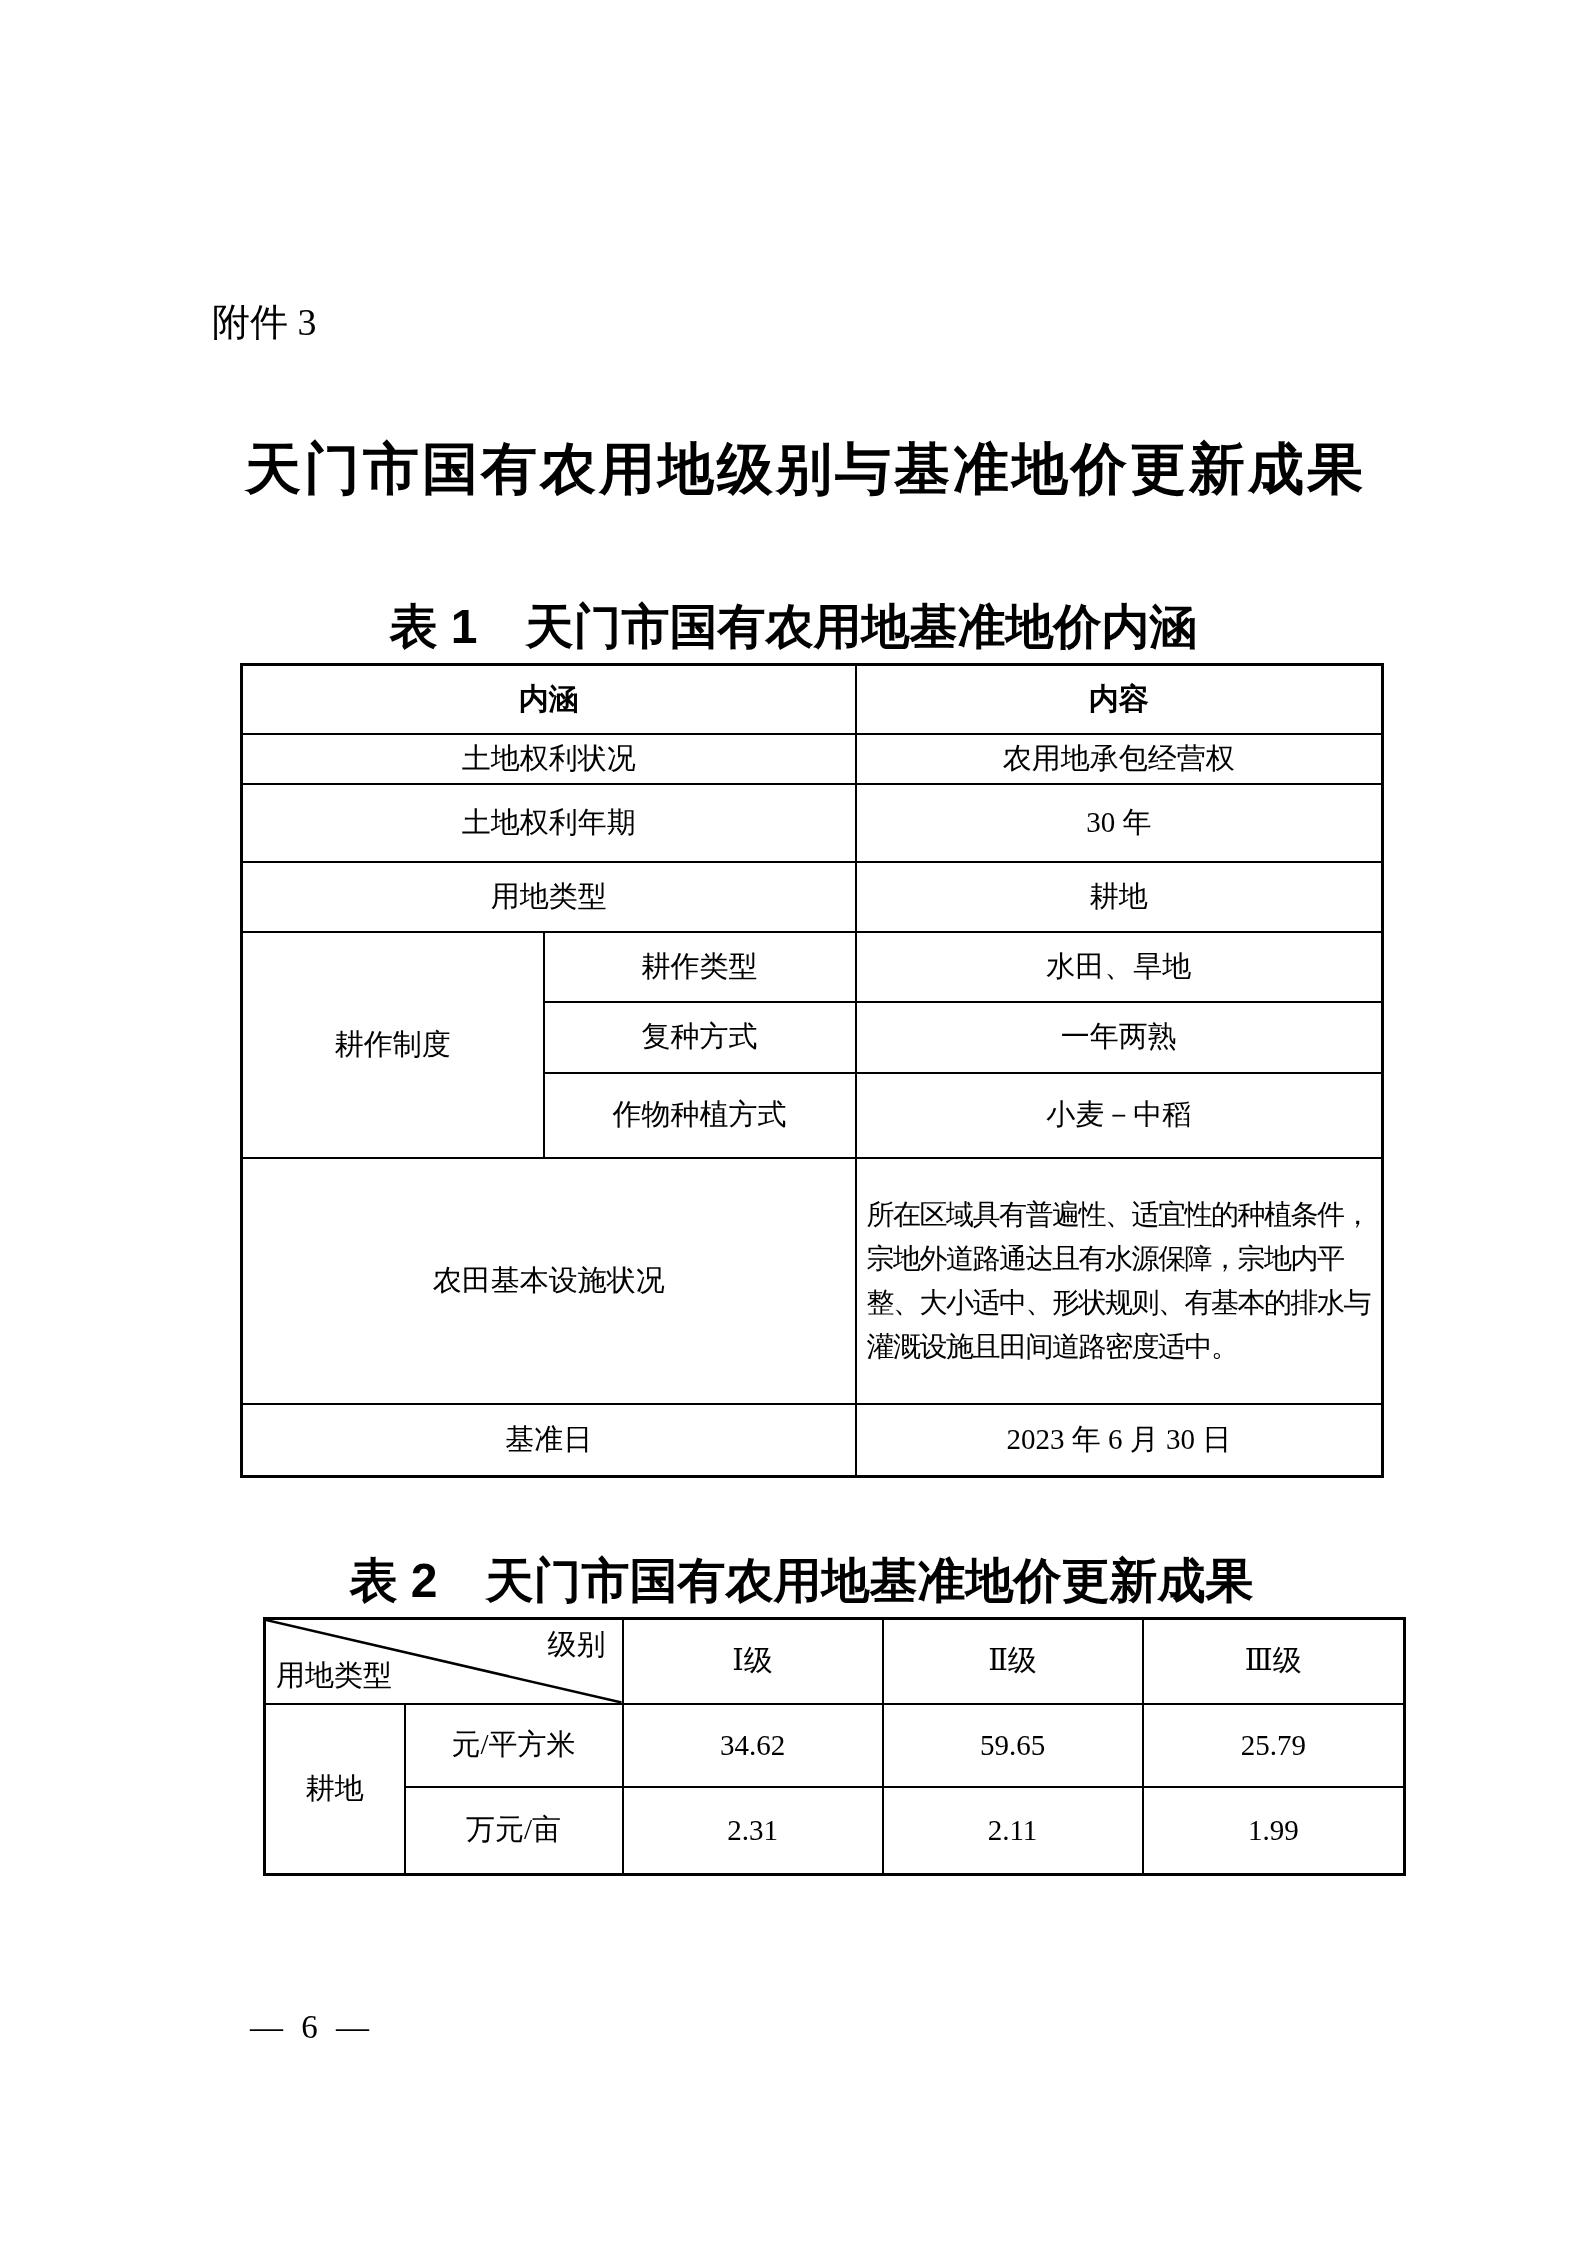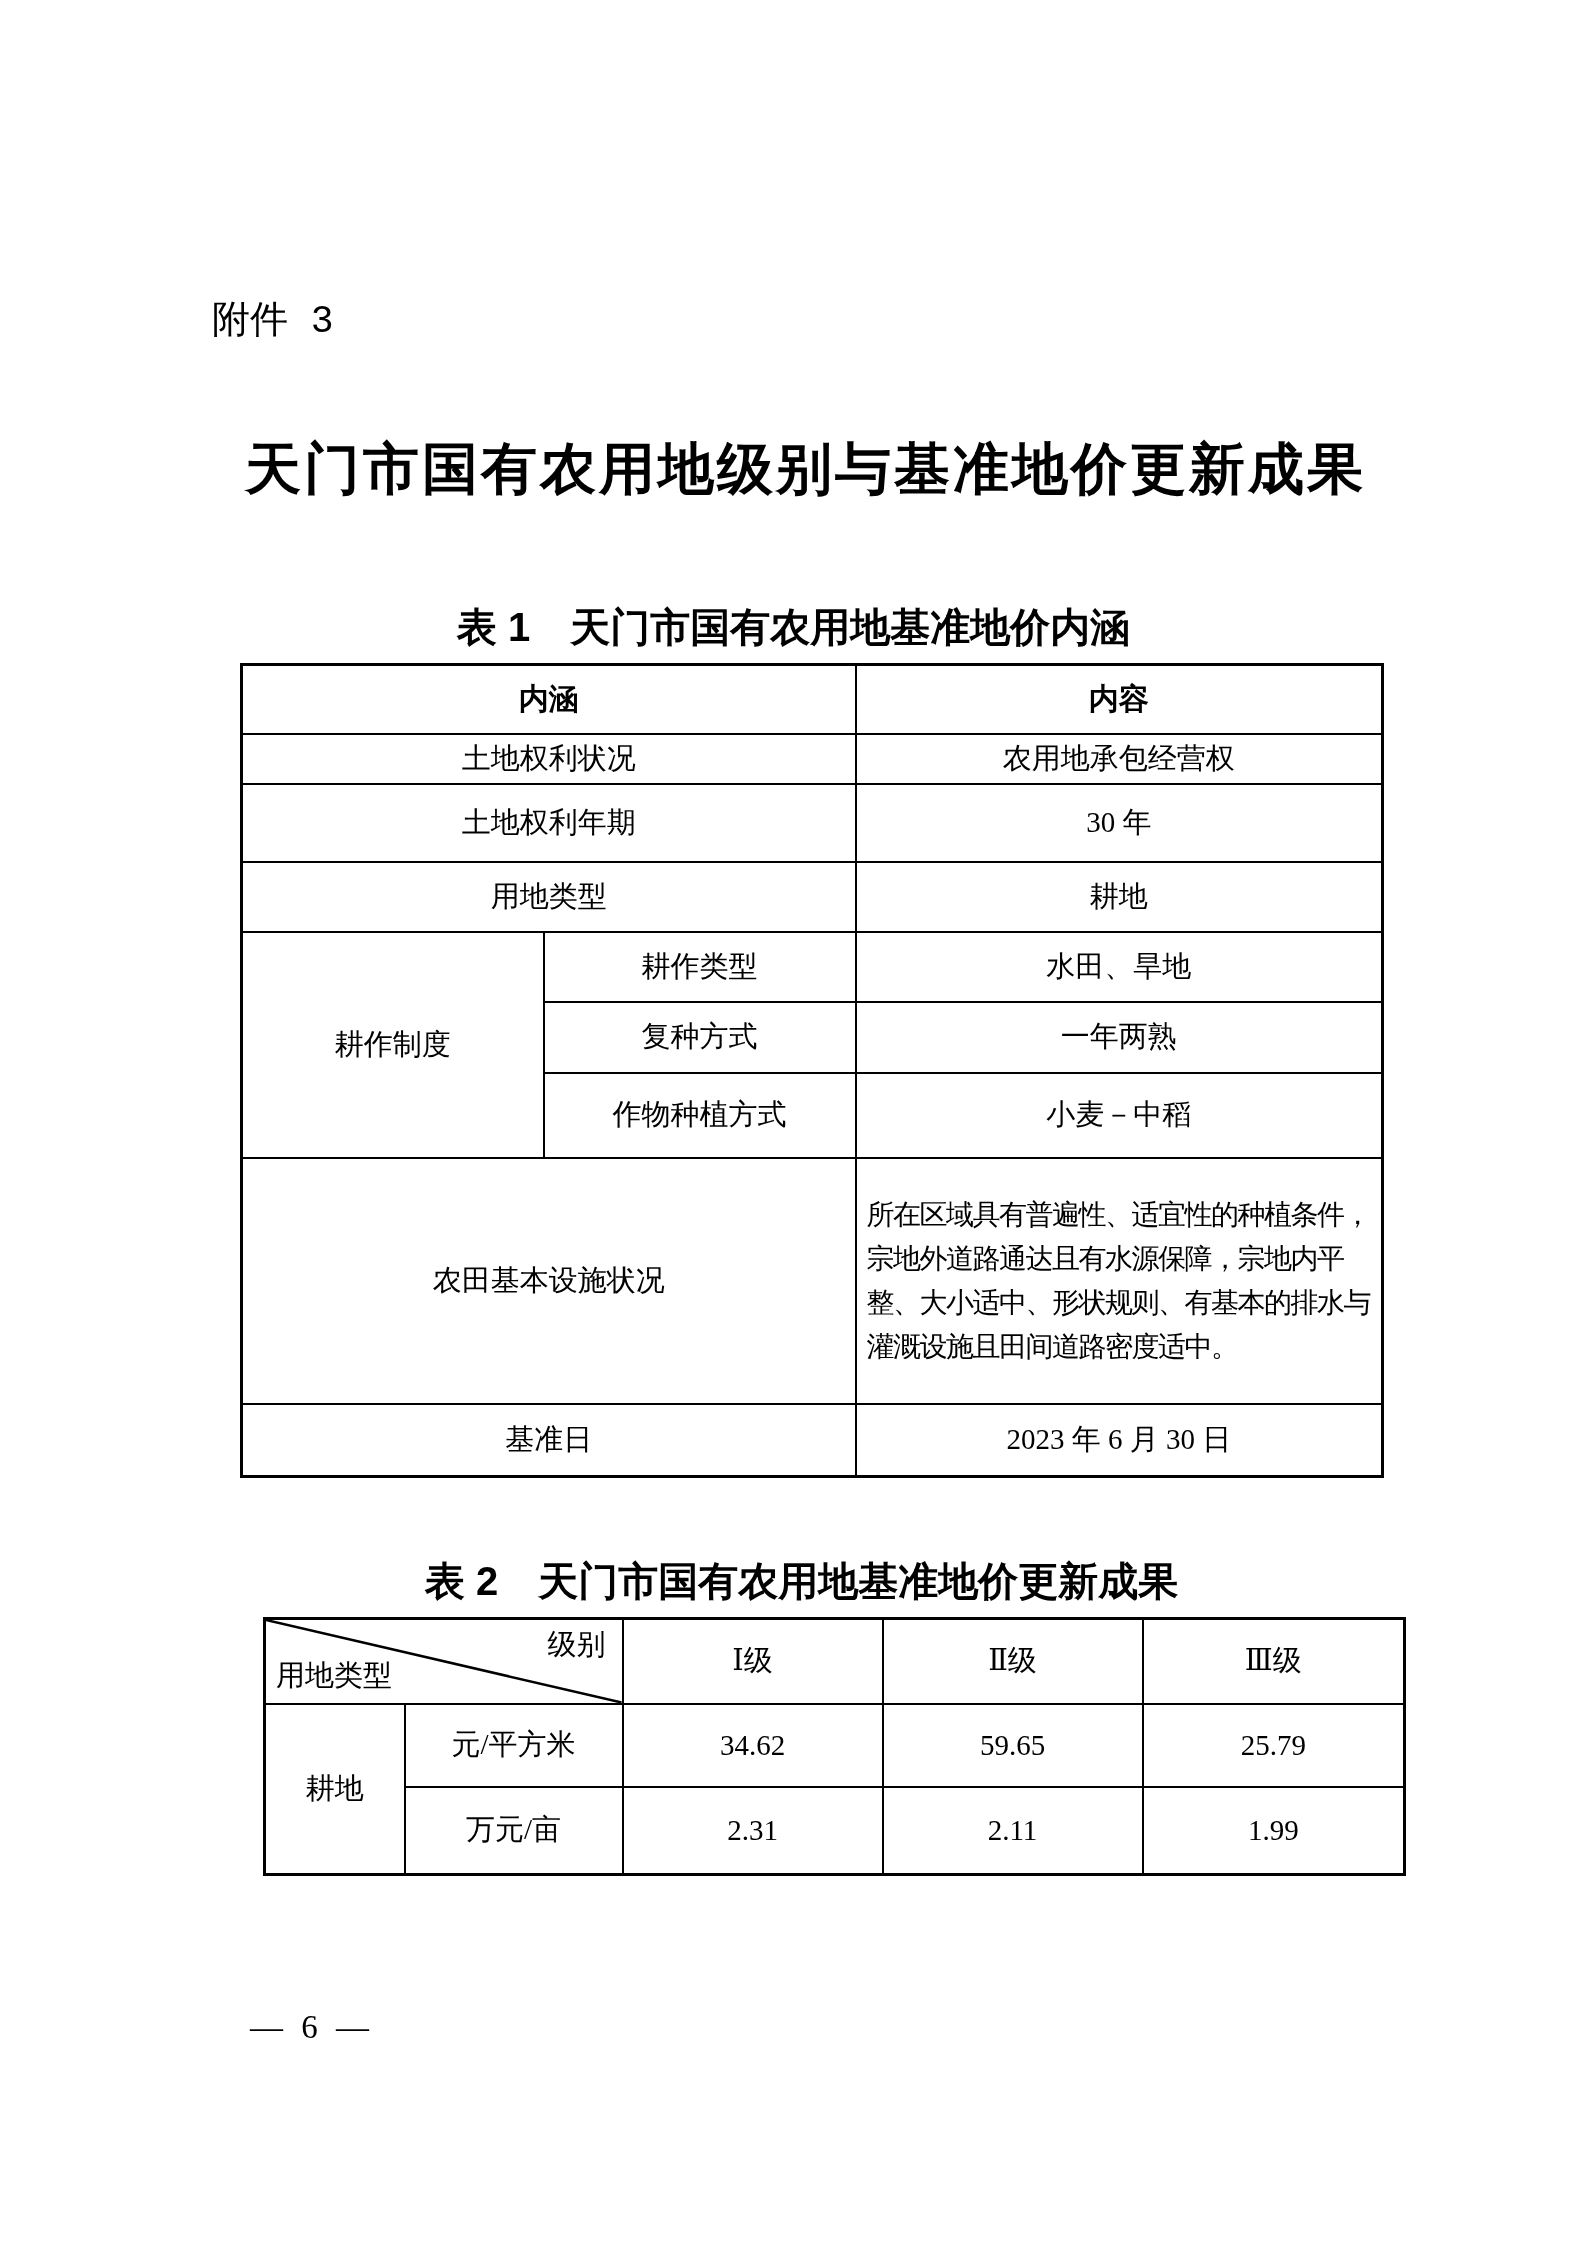--- a/index.html
+++ b/index.html
@@ -4,33 +4,33 @@
 <style>
   * { margin:0; padding:0; box-sizing:border-box; }
   html,body { background:#ffffff; }
   body {
     width:1587px; height:2245px; position:relative;
     font-family:"Liberation Serif","DejaVu Serif",serif;
     color:#000;
   }
   .attachment {
     position:absolute; left:212px; top:300px;
-    font-family:Liberation Mono, monospace;
+    font-family:Liberation Serif, serif;
     font-size:38px; line-height:44px;
   }
   .doc-title {
     position:absolute; left:12px; top:438px; width:1587px;
     text-align:center; font-weight:bold; font-size:56px;
     letter-spacing:3px; line-height:62px;
     font-family:"Liberation Serif","DejaVu Serif",serif;
   }
   .tbl-caption {
     position:absolute; width:1587px; text-align:center;
     font-family:"Liberation Sans","DejaVu Sans",sans-serif;
-    font-weight:bold; font-size:40px; line-height:46px;
+    font-weight:bold; font-size:48px; line-height:46px;
   }
   .caption-1 { left:0; top:604px; }
   .caption-2 { left:8px; top:1558px; }
 
   table {
     border-collapse:collapse; table-layout:fixed;
     position:absolute; background:#fff;
   }
   table, td, th { border:2px solid #000; }
   table { border-width:3px;border-radius:11px; }

